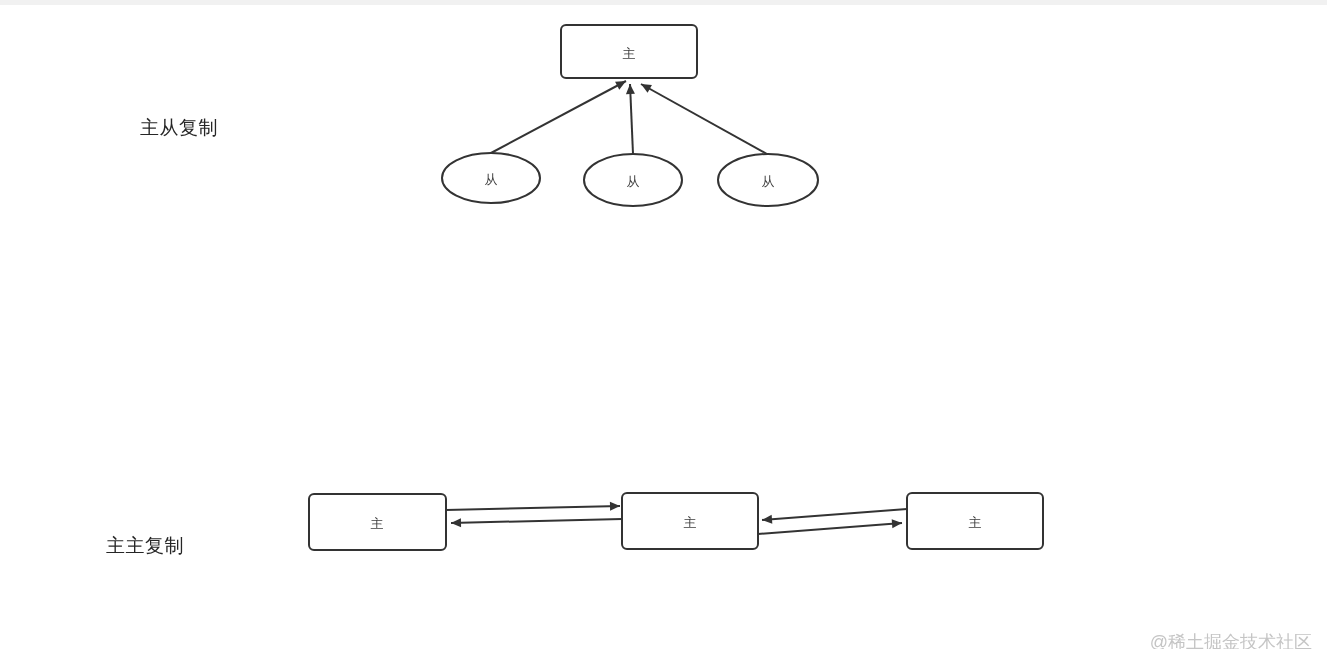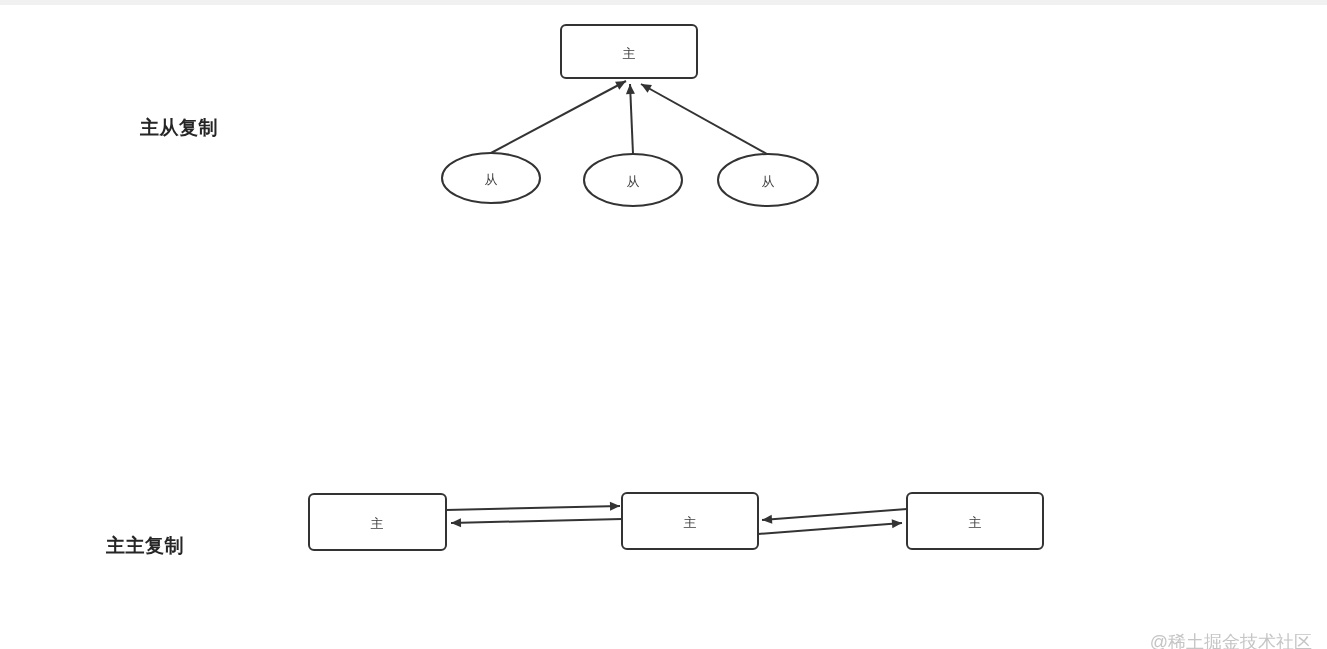--- a/index.html
+++ b/index.html
@@ -38,21 +38,21 @@
   .node-label {
     font-size: 13px;
     fill: var(--node-text);
     text-anchor: middle;
     dominant-baseline: central;
     font-family: "Liberation Sans", "DejaVu Sans", sans-serif;
   }
   .section-label {
     position: absolute;
     font-size: 19px;
-    font-weight: bold;
+    font-weight: normal;
     color: var(--label-text);
     line-height: 1;
     letter-spacing: 0.5px;
     white-space: nowrap;
   }
   .section-label.master-slave { left: 140px; top: 118px; }
   .section-label.master-master { left: 106px; top: 536px; }
   .watermark {
     position: absolute;
     right: 15px; top: 607px;

